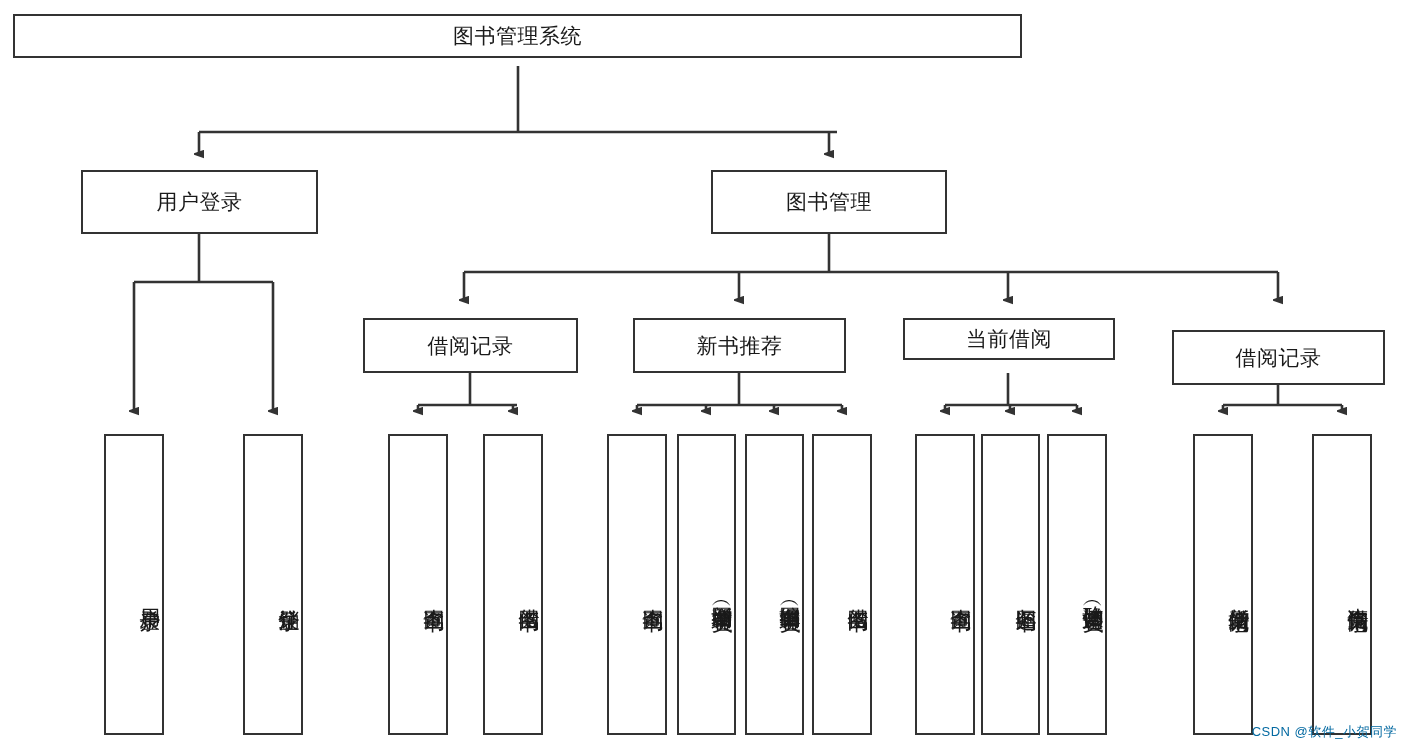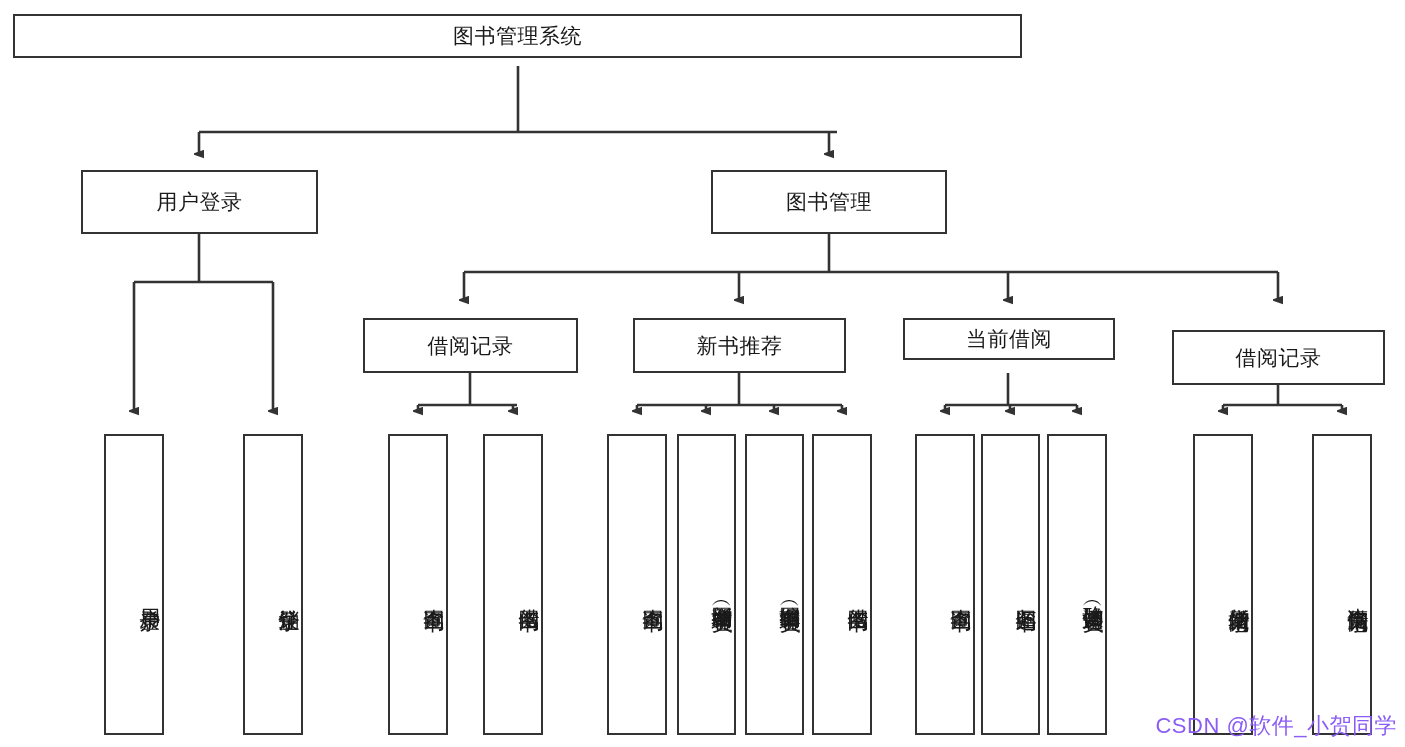--- a/index.html
+++ b/index.html
@@ -47,22 +47,22 @@
     letter-spacing: 1px;
     align-items: flex-start;
     justify-content: center;
     padding-top: 18px;
     white-space: nowrap;
   }
   .watermark {
     position: absolute;
     right: 8px;
     bottom: 6px;
-    font-size: 22px;
-    color: #8b5cf6;
+    font-size: 13px;
+    color: #0369a1;
     letter-spacing: 0.5px;
     white-space: nowrap;
     pointer-events: none;
   }
 </style>
 </head>
 <body>
 
 <div id="canvas">
 

